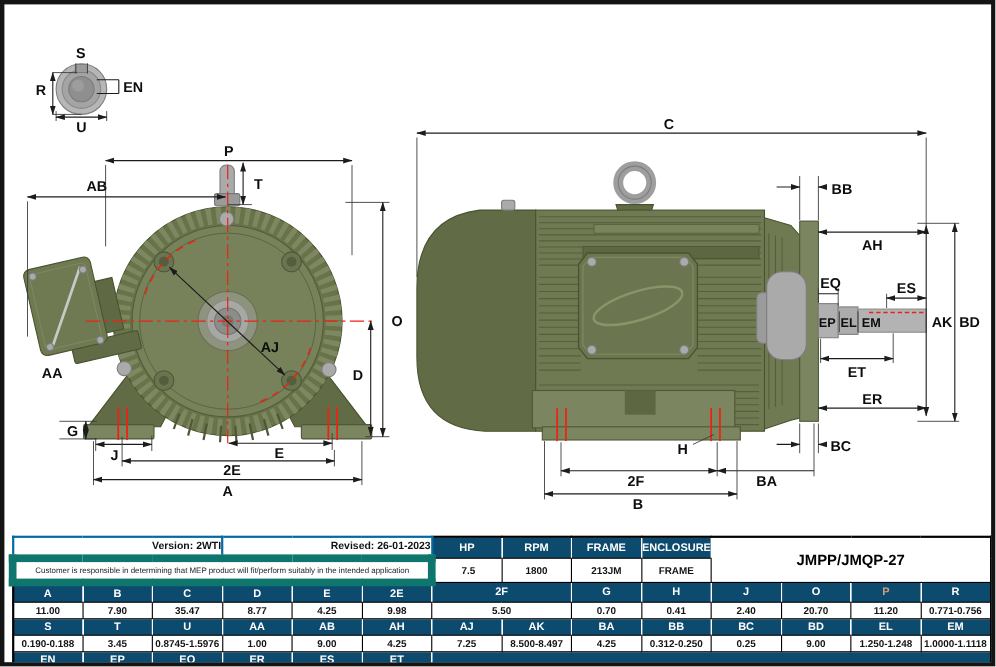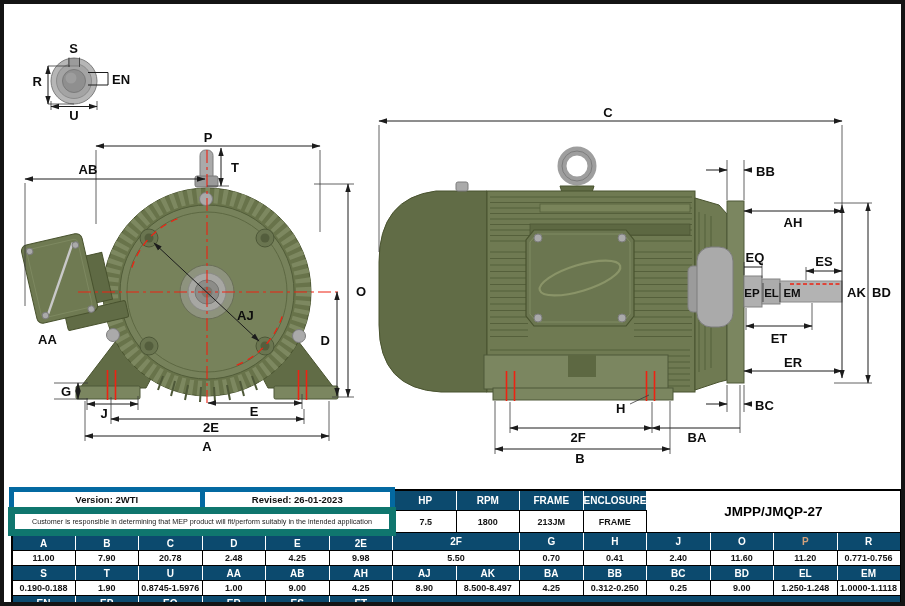--- a/index.html
+++ b/index.html
@@ -7,21 +7,21 @@
         border:4px solid #141414;font-family:"Liberation Sans",sans-serif;overflow:hidden;}
   .drawing{position:absolute;left:0;top:0;}
 
   
   .spec-table{position:absolute;left:4px;top:483px;width:889px;border-collapse:collapse;
               table-layout:fixed;border:2px solid #000;}
   .spec-table td{padding:0;text-align:center;vertical-align:middle;overflow:hidden;white-space:nowrap;
                  font-family:"Liberation Sans",sans-serif;}
   .info-row td{height:15px;}
   .dim-row td{height:14px;}
-  td.wcell{border:5px solid #0369a1;font-size:9.5px;font-weight:bold;color:#111;}
+  td.wcell{border:2px solid #0369a1;font-size:9.5px;font-weight:bold;color:#111;text-align:right;}
   td.hdr{background:#0c4a6e;color:var(--hdr-fg,#fff);font-size:10px;font-weight:bold;
          border-left:1px solid #fff;border-right:1px solid #fff;border-top:1px solid #000;border-bottom:1px solid #000;}
   td.hdr.accent{color:var(--accent-p,#d2a17c);}
   td.val{border:1px solid #000;font-size:9px;font-weight:bold;color:#141414;}
   td.disclaimer{border:7px solid #0f766e;font-size:7.2px;font-weight:normal;color:#222;}
   td.model{border:1px solid #000;font-size:13.5px;font-weight:bold;color:#000;margin-top:11px;}
 
   
   .lbl{font-family:"Liberation Sans",sans-serif;font-weight:bold;font-size:13px;fill:#0d0d0d;}
   .lbl-sm{font-family:"Liberation Sans",sans-serif;font-weight:bold;font-size:11.5px;fill:#0d0d0d;}
@@ -321,29 +321,29 @@
           <td class="hdr">G</td>
           <td class="hdr">H</td>
           <td class="hdr">J</td>
           <td class="hdr">O</td>
           <td class="hdr accent">P</td>
           <td class="hdr">R</td>
         </tr>
         <tr class="dim-row">
           <td class="val">11.00</td>
           <td class="val">7.90</td>
-          <td class="val">20.78</td>
-          <td class="val">2.48</td>
+          <td class="val">35.47</td>
+          <td class="val">8.77</td>
           <td class="val">4.25</td>
           <td class="val">9.98</td>
           <td class="val" colspan="2">5.50</td>
           <td class="val">0.70</td>
           <td class="val">0.41</td>
           <td class="val">2.40</td>
-          <td class="val">11.60</td>
+          <td class="val">20.70</td>
           <td class="val">11.20</td>
           <td class="val">0.771-0.756</td>
         </tr>
         <tr class="dim-row">
           <td class="hdr">S</td>
           <td class="hdr">T</td>
           <td class="hdr">U</td>
           <td class="hdr">AA</td>
           <td class="hdr">AB</td>
           <td class="hdr">AH</td>
@@ -351,26 +351,26 @@
           <td class="hdr">AK</td>
           <td class="hdr">BA</td>
           <td class="hdr">BB</td>
           <td class="hdr">BC</td>
           <td class="hdr">BD</td>
           <td class="hdr">EL</td>
           <td class="hdr">EM</td>
         </tr>
         <tr class="dim-row">
           <td class="val">0.190-0.188</td>
-          <td class="val">1.90</td>
+          <td class="val">3.45</td>
           <td class="val">0.8745-1.5976</td>
           <td class="val">1.00</td>
           <td class="val">9.00</td>
           <td class="val">4.25</td>
-          <td class="val">8.90</td>
+          <td class="val">7.25</td>
           <td class="val">8.500-8.497</td>
           <td class="val">4.25</td>
           <td class="val">0.312-0.250</td>
           <td class="val">0.25</td>
           <td class="val">9.00</td>
           <td class="val">1.250-1.248</td>
           <td class="val">1.0000-1.1118</td>
         </tr>
         <tr class="dim-row">
           <td class="hdr">EN</td>

